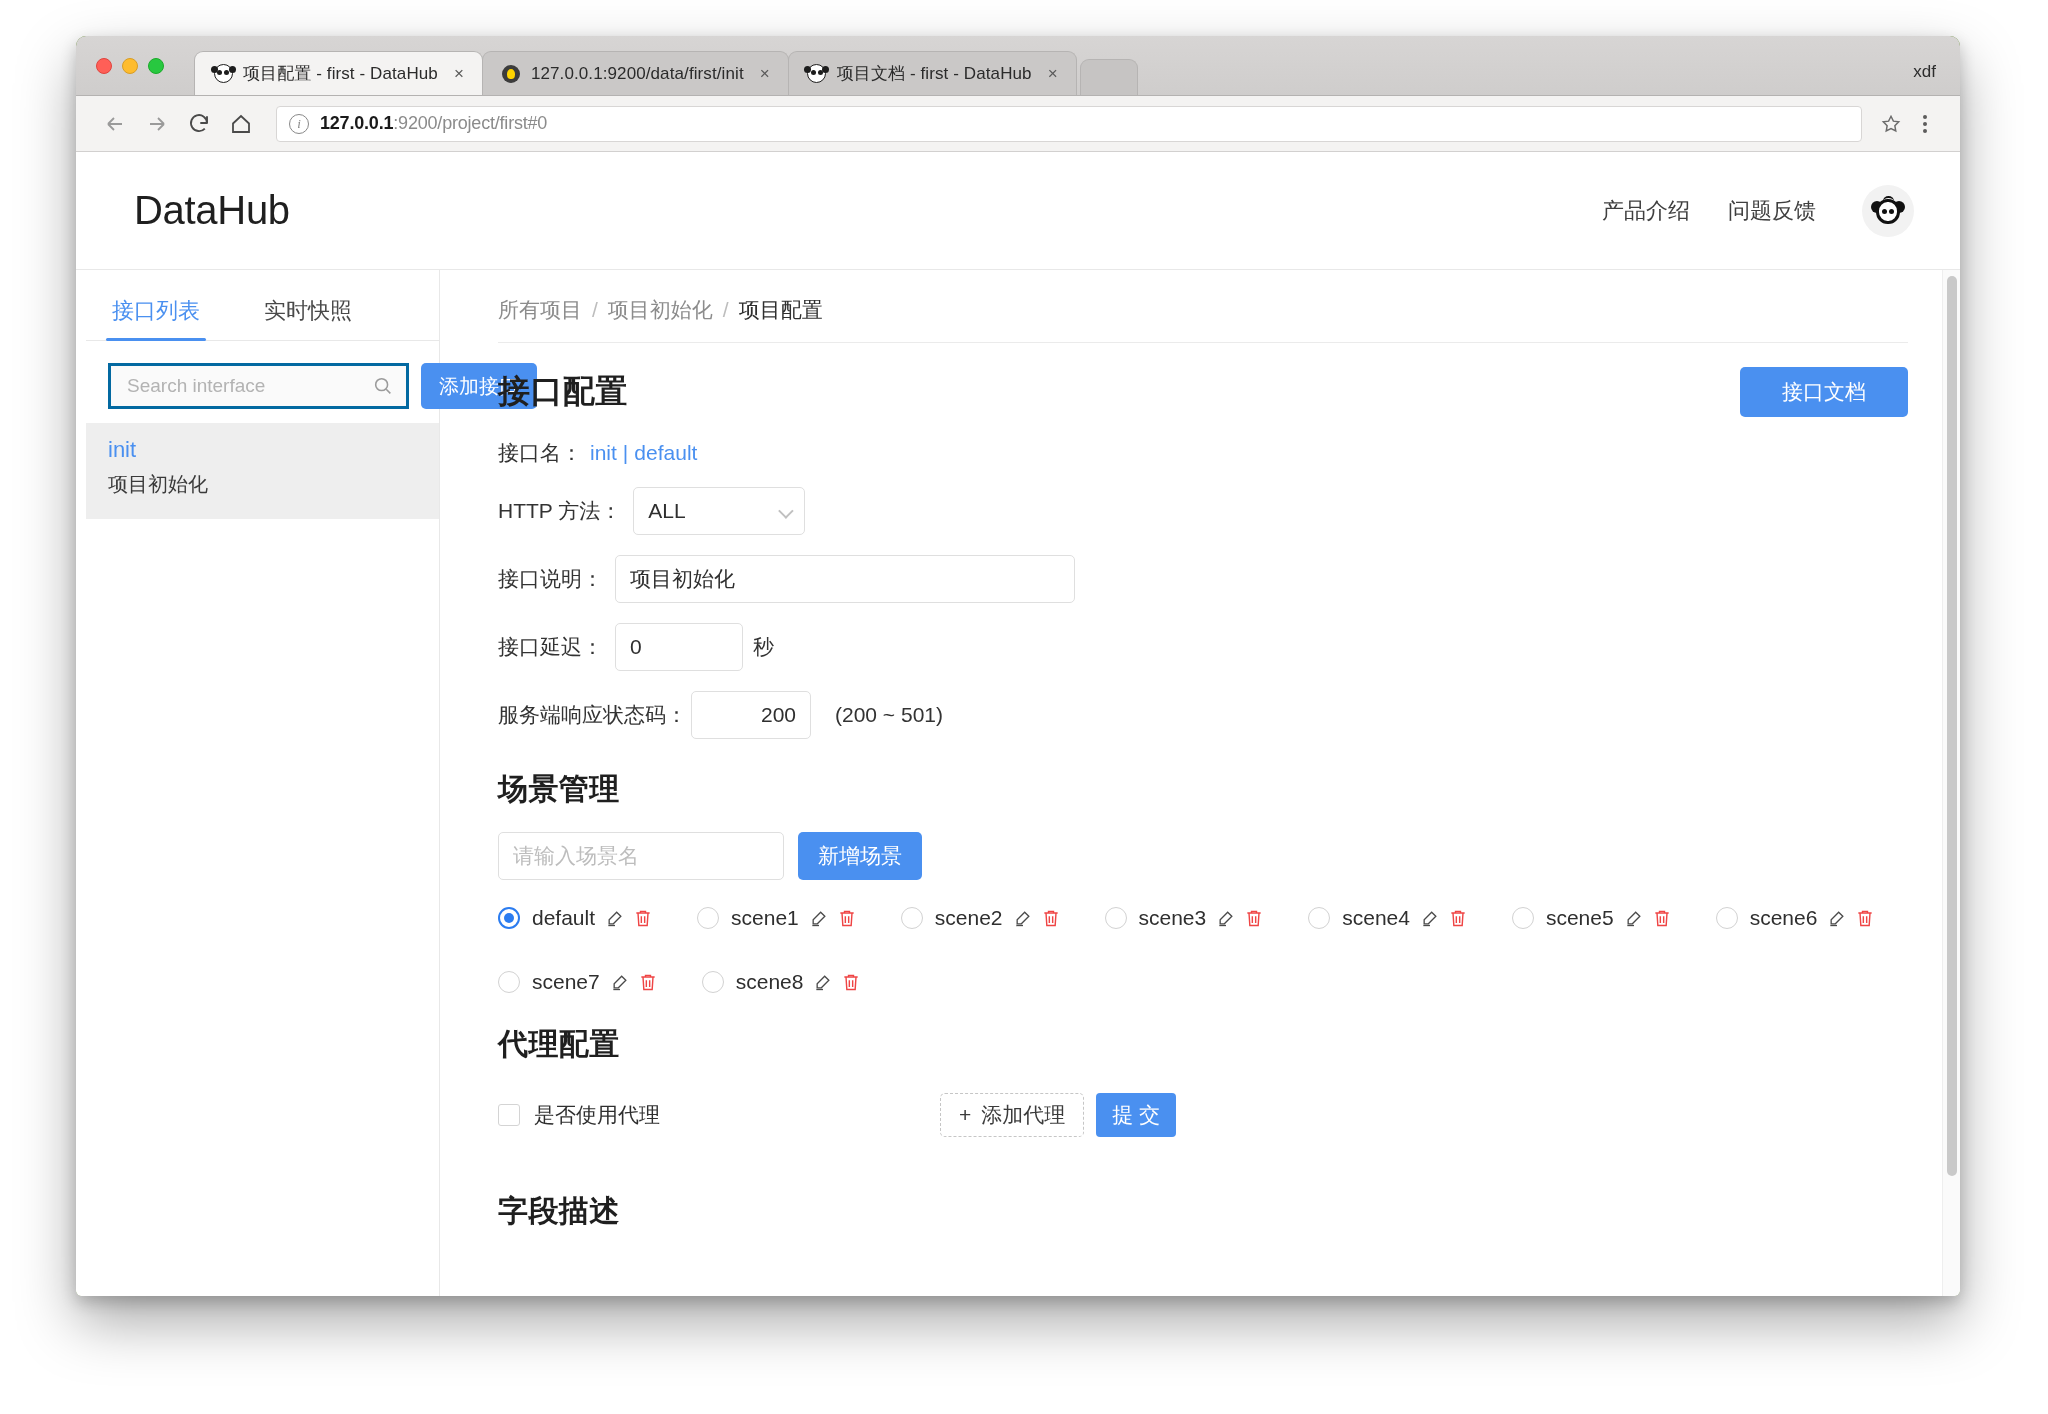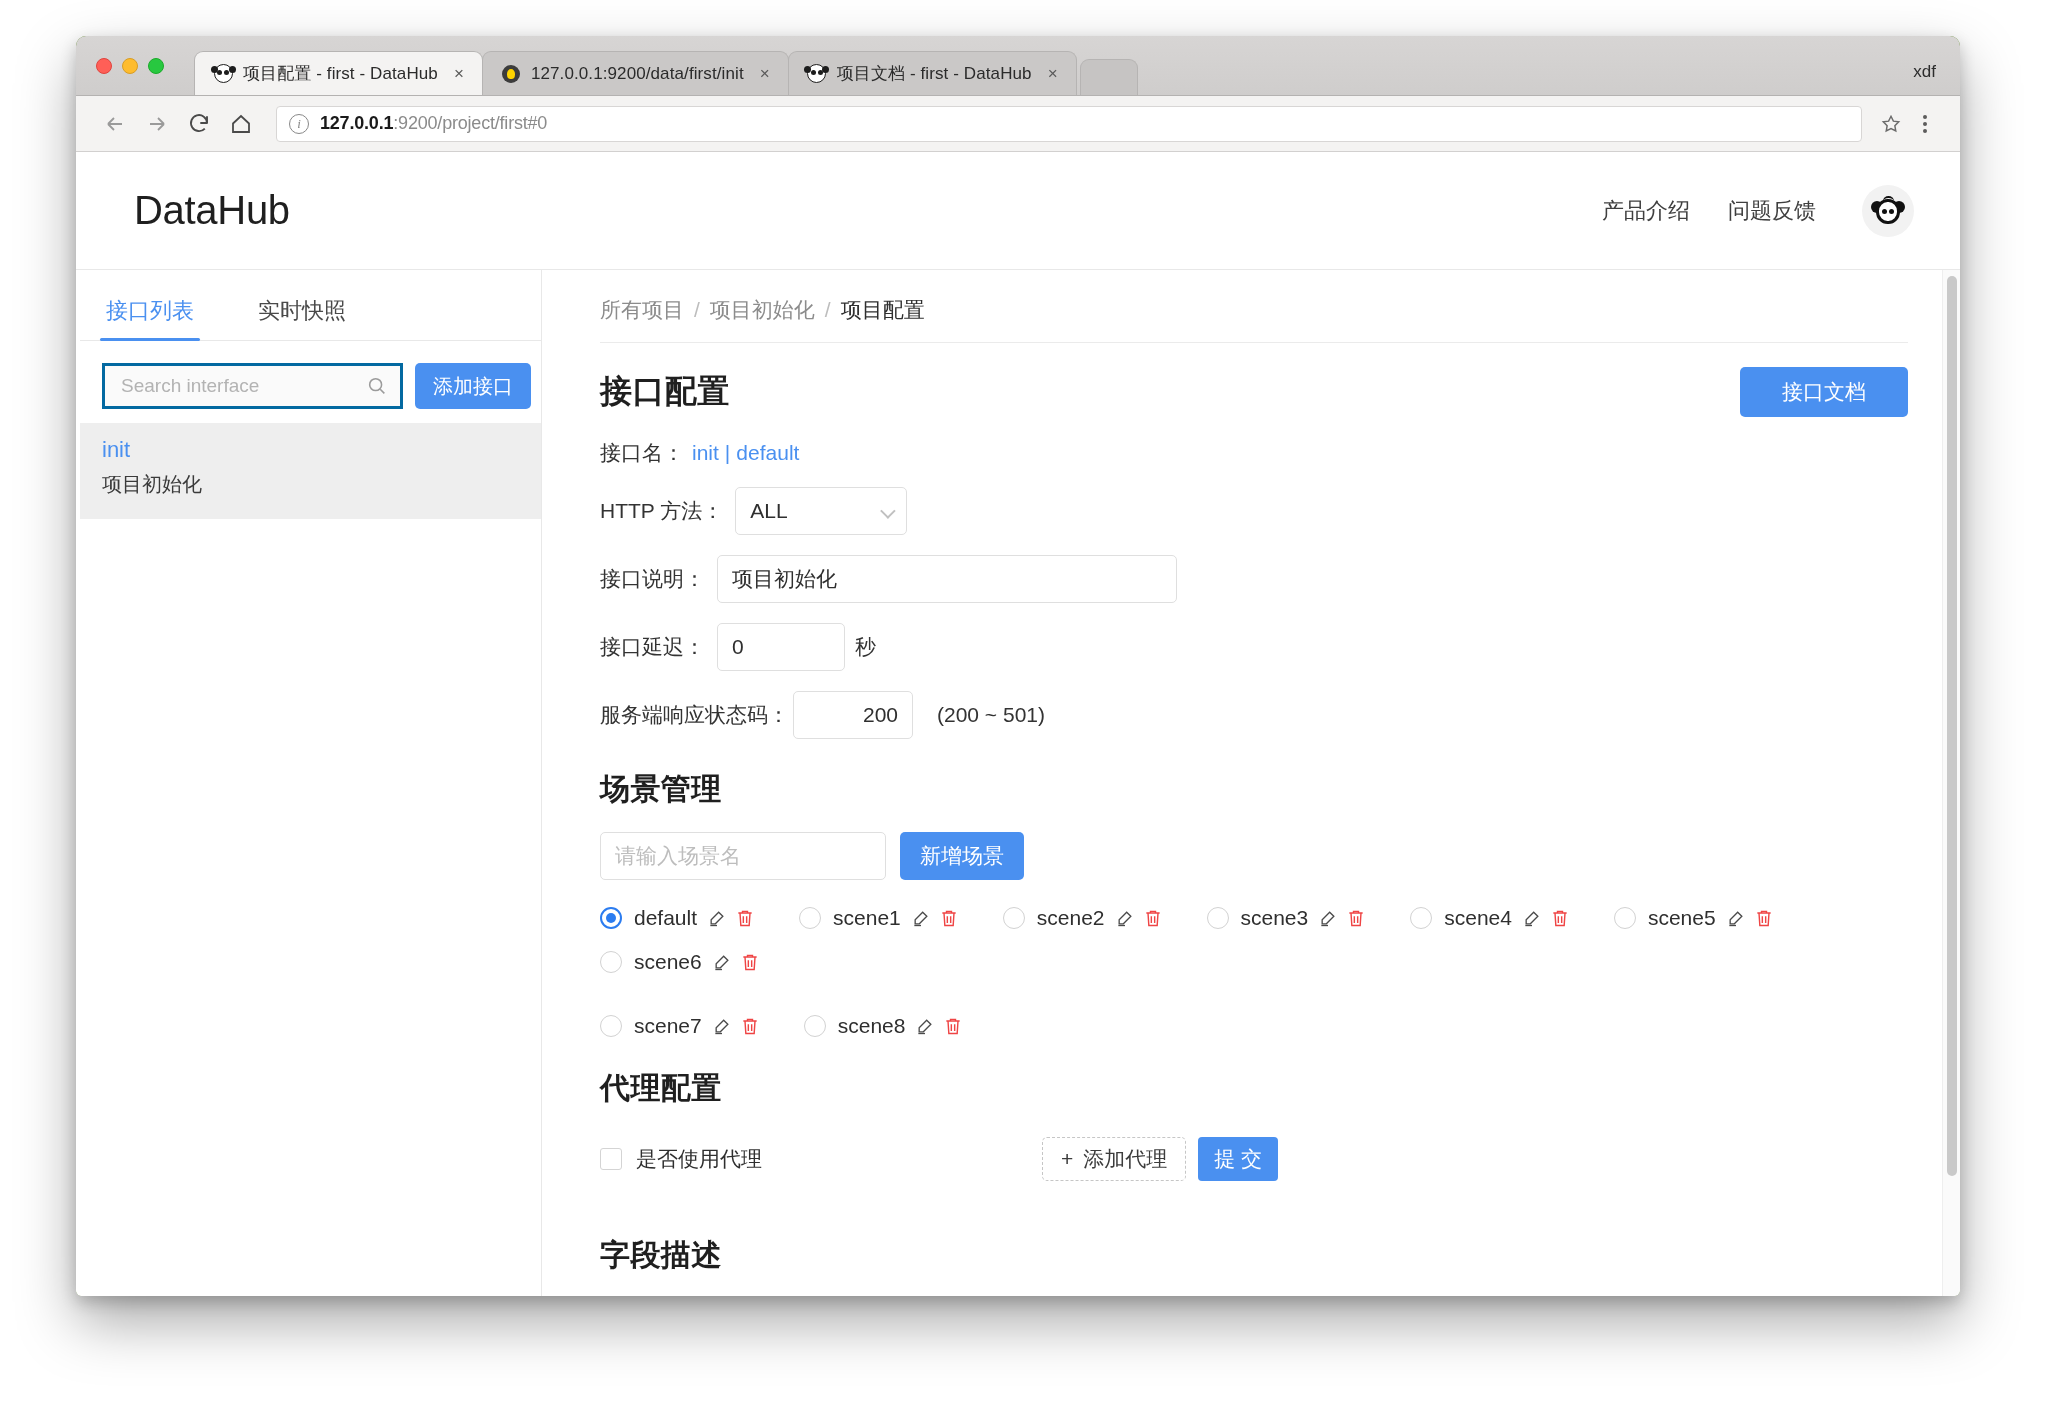--- a/index.html
+++ b/index.html
@@ -300,23 +300,23 @@
   #app-body {
     flex: 1 1 auto;
     display: flex;
     min-height: 0;
     position: relative;
   }
 
   
   #sidebar {
     flex: none;
-    width: 466px;
+    width: 364px;
     border-right: 1px solid #e8e8e8;
-    padding: 0 0 0 4px;
+    padding: 0 0 0 10px;
     background: #fff;
   }
   .side-tabs {
     display: flex;
     padding: 0 22px;
     margin-top: 14px;
     border-bottom: 1px solid #e8e8e8;
   }
   .side-tab {
     font-size: 22px;

